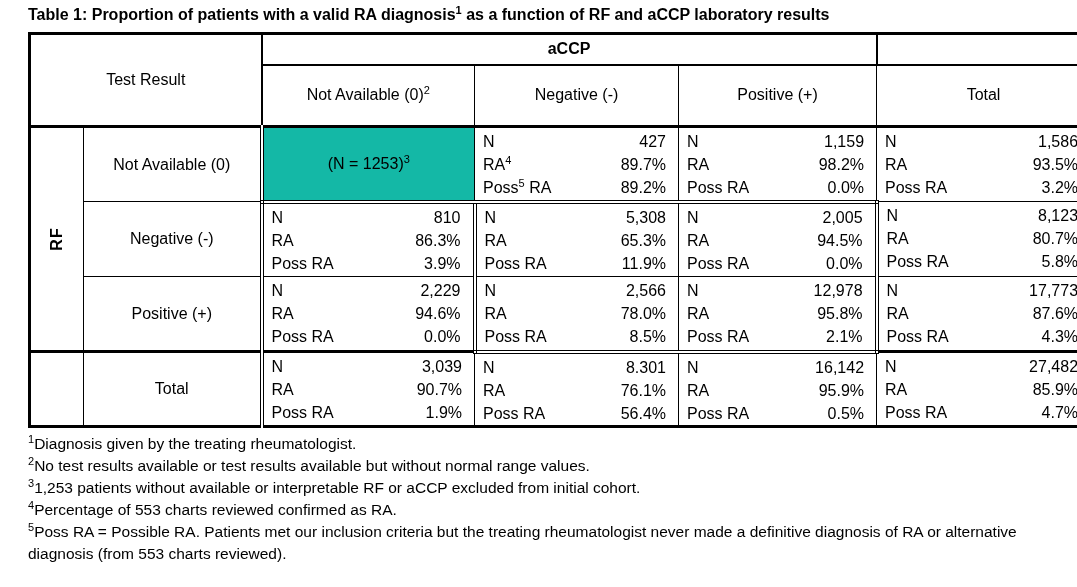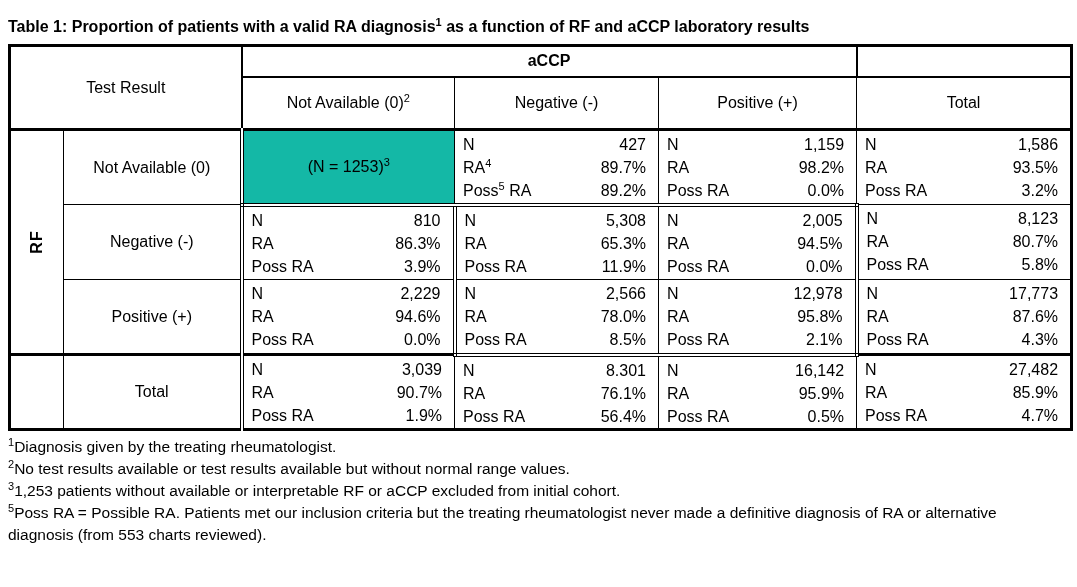--- a/index.html
+++ b/index.html
@@ -2,41 +2,41 @@
 <html><head>
 <meta charset="utf-8">
 <style>
   * { box-sizing: border-box; }
   html, body { margin: 0; padding: 0; background: #fff; }
   body {
     width: 1077px; height: 587px; overflow: hidden;
     font-family: "Liberation Sans", "DejaVu Sans", sans-serif;
     color: #000;
   }
-  .page { padding: 16px 7px 0 8px; }
+  .page { padding: 4px 7px 0 8px; margin-left: 20px; }
   .title {
     font-weight: bold; font-size: 16px; line-height: 1.38;
     max-width: 1055px; margin: 0 0 6px 0;
   }
   sup { font-size: 11px; line-height: 0; }
   table {
     border-collapse: collapse; table-layout: fixed;
     width: 1062px; border: 3px solid #000;
   }
   th, td {
     border: 1px solid #000; padding: 0;
     font-size: 16px; font-weight: normal; vertical-align: middle;
     overflow: hidden;
   }
   
   .th-accp   { font-weight: bold; text-align: center; height: 31px;
                border-bottom: 2px solid #000; border-left: 2px solid #000; border-right: 2px solid #000; }
   .th-corner { border-bottom: 2px solid #000; }
   .th-test   { text-align: center; border-right: 2px solid #000; border-bottom: 3px solid #000; }
-  .th-sub    { text-align: center; height: 53px; border-bottom: 3px solid #000; }
+  .th-sub    { text-align: center; height: 62px; border-bottom: 3px solid #000; }
   .th-sub-na { border-left: 2px solid #000; }
   
   .row-body  { height: 75px; }
   .rf-cell   { border-bottom: 3px solid #000; }
   .rf-rot    { transform: rotate(-90deg); font-weight: bold; letter-spacing: 1px;
                text-align: center; white-space: nowrap; }
   .rowlabel  { text-align: center; }
   .gray      { background: #14b8a6; text-align: center; }
   .data      { vertical-align: top; padding-top: 2px; }
   .line      { display: flex; justify-content: space-between;
@@ -313,16 +313,17 @@
             </div>
       </td>
     </tr>
   </tbody>
     </table>
 
   <div class="footnotes">
     <div class="footnote"><sup>1</sup><span>Diagnosis given by the treating rheumatologist.</span></div>
     <div class="footnote"><sup>2</sup><span>No test results available or test results available but without normal range values.</span></div>
     <div class="footnote"><sup>3</sup><span>1,253 patients without available or interpretable RF or aCCP excluded from initial cohort.</span></div>
+    <div class="footnote"><sup>4</sup><span>Percentage of 553 charts reviewed confirmed as RA.</span></div>
     <div class="footnote"><sup>5</sup><span>Poss RA = Possible RA.  Patients met our inclusion criteria but the treating rheumatologist never made a definitive diagnosis of RA or alternative diagnosis (from 553 charts reviewed).</span></div>
   </div>
 
 </div>
 
 </body></html>

